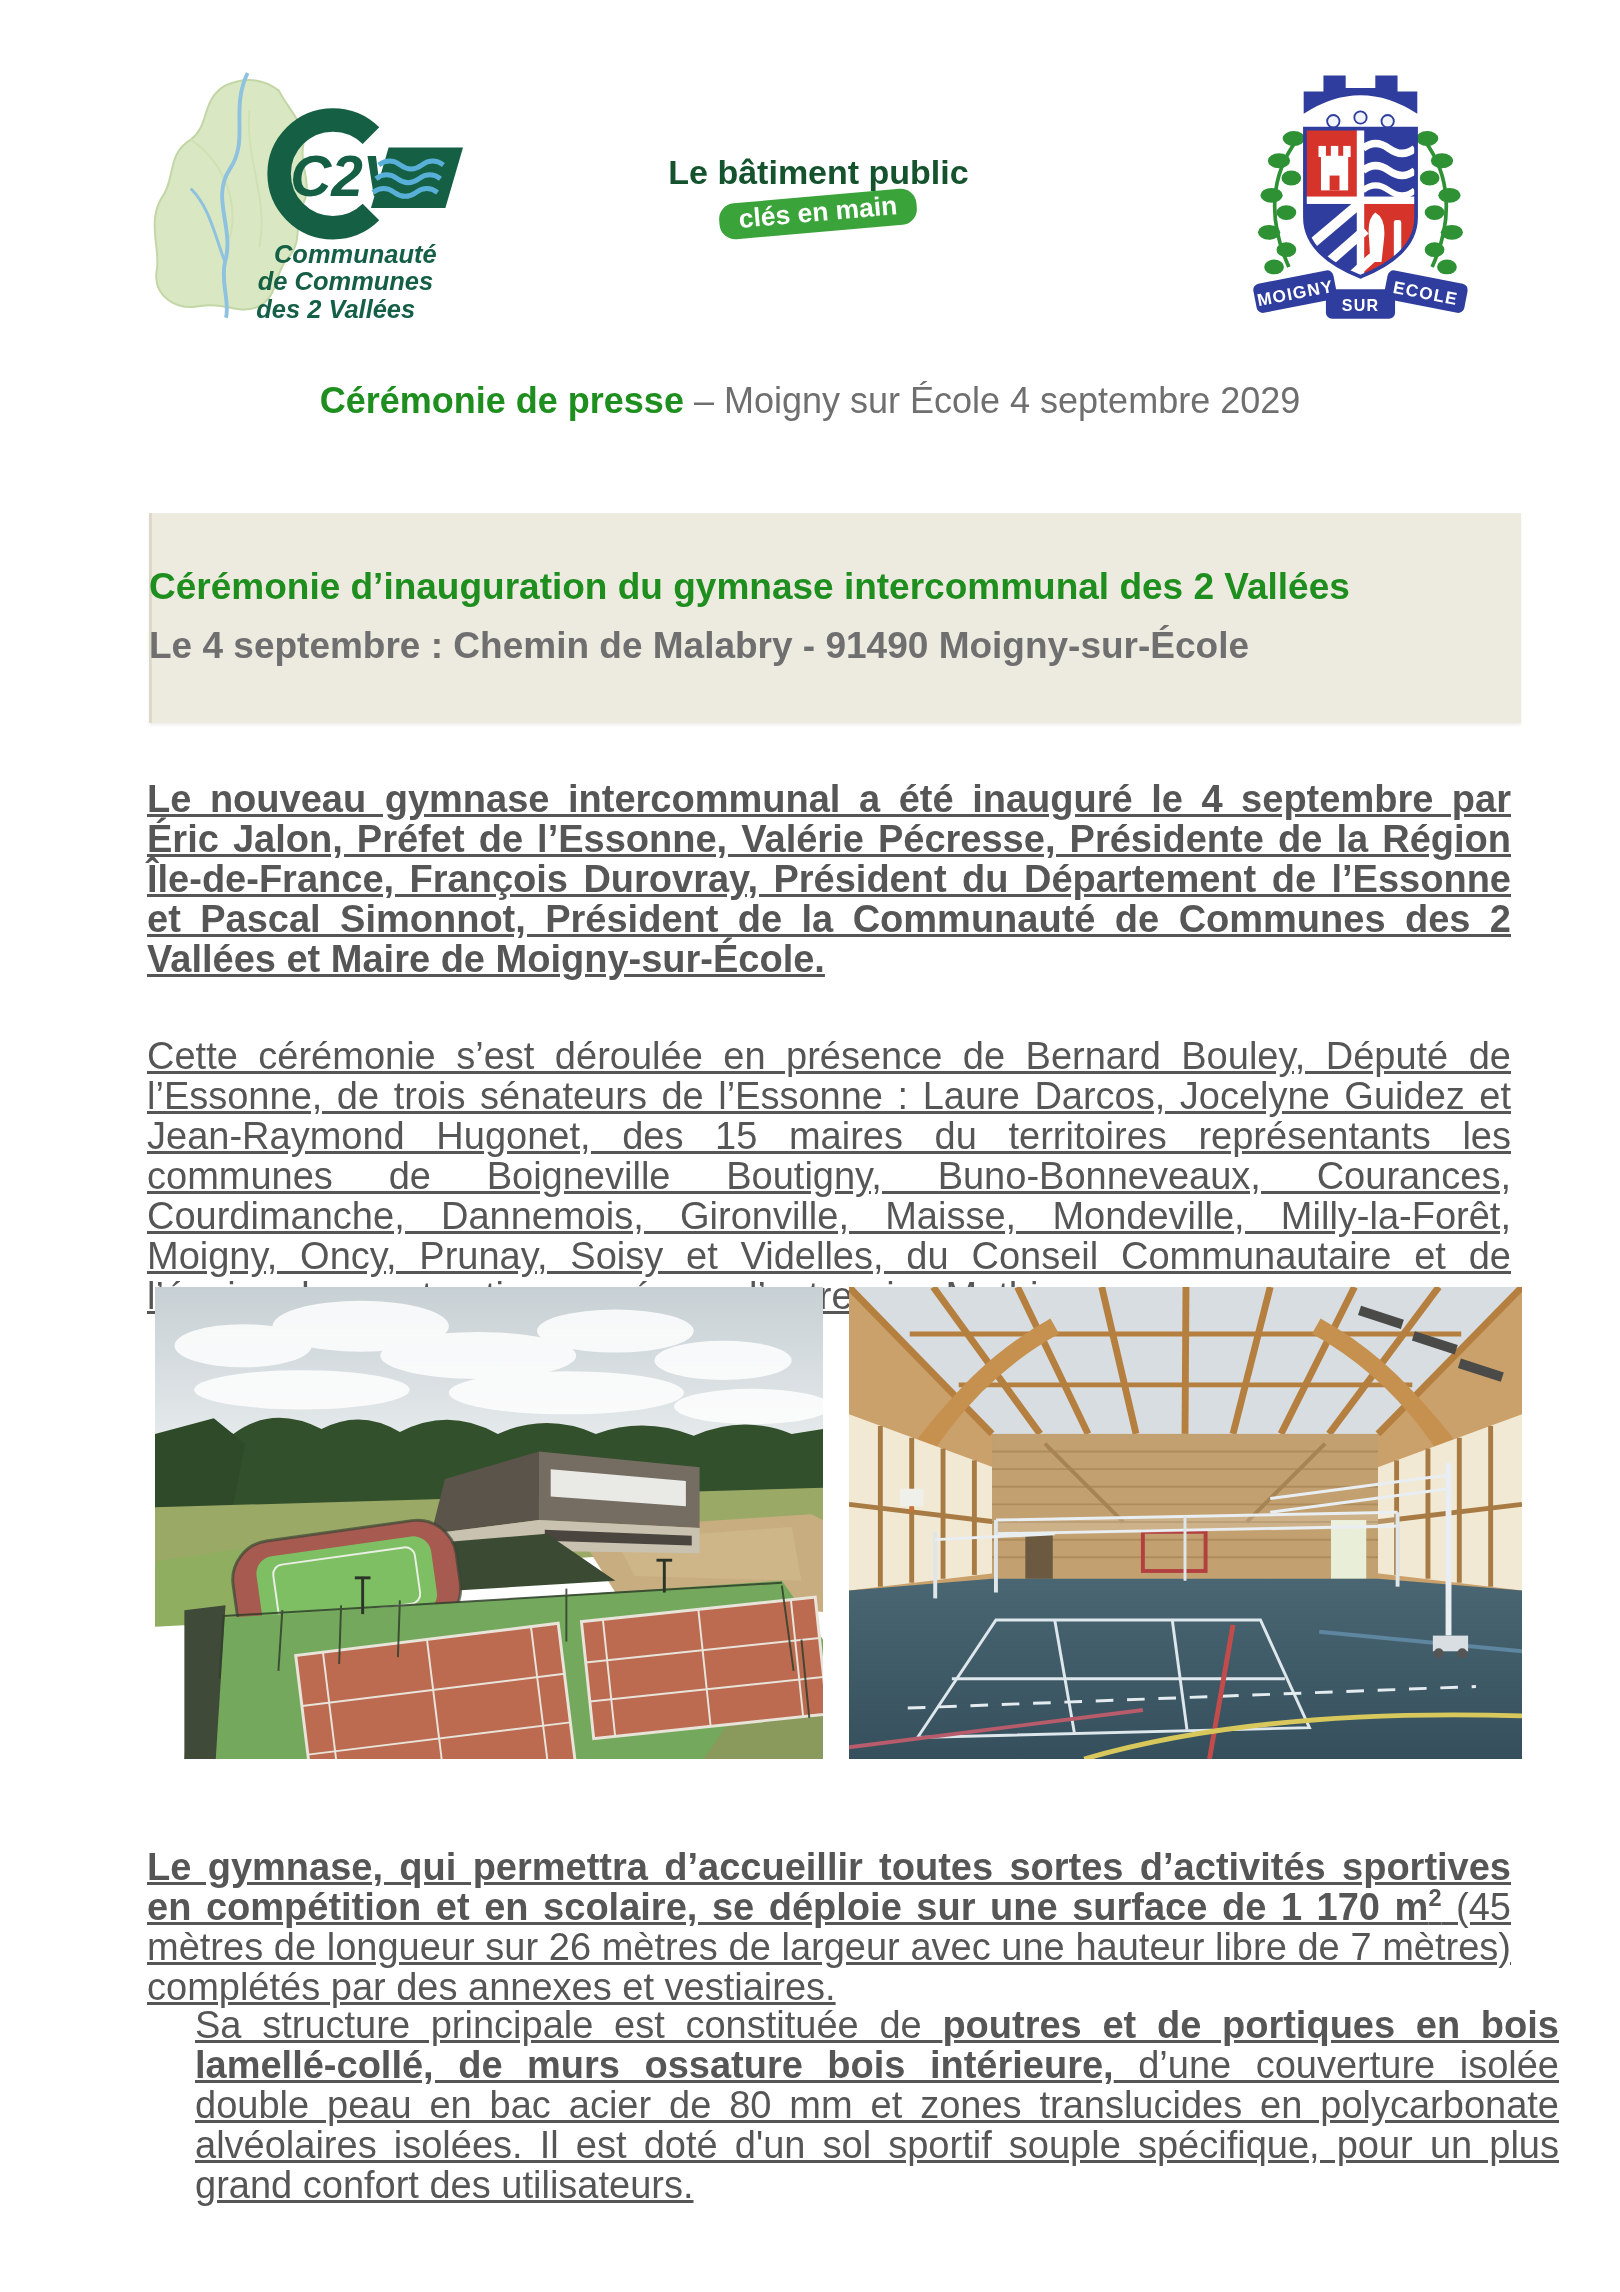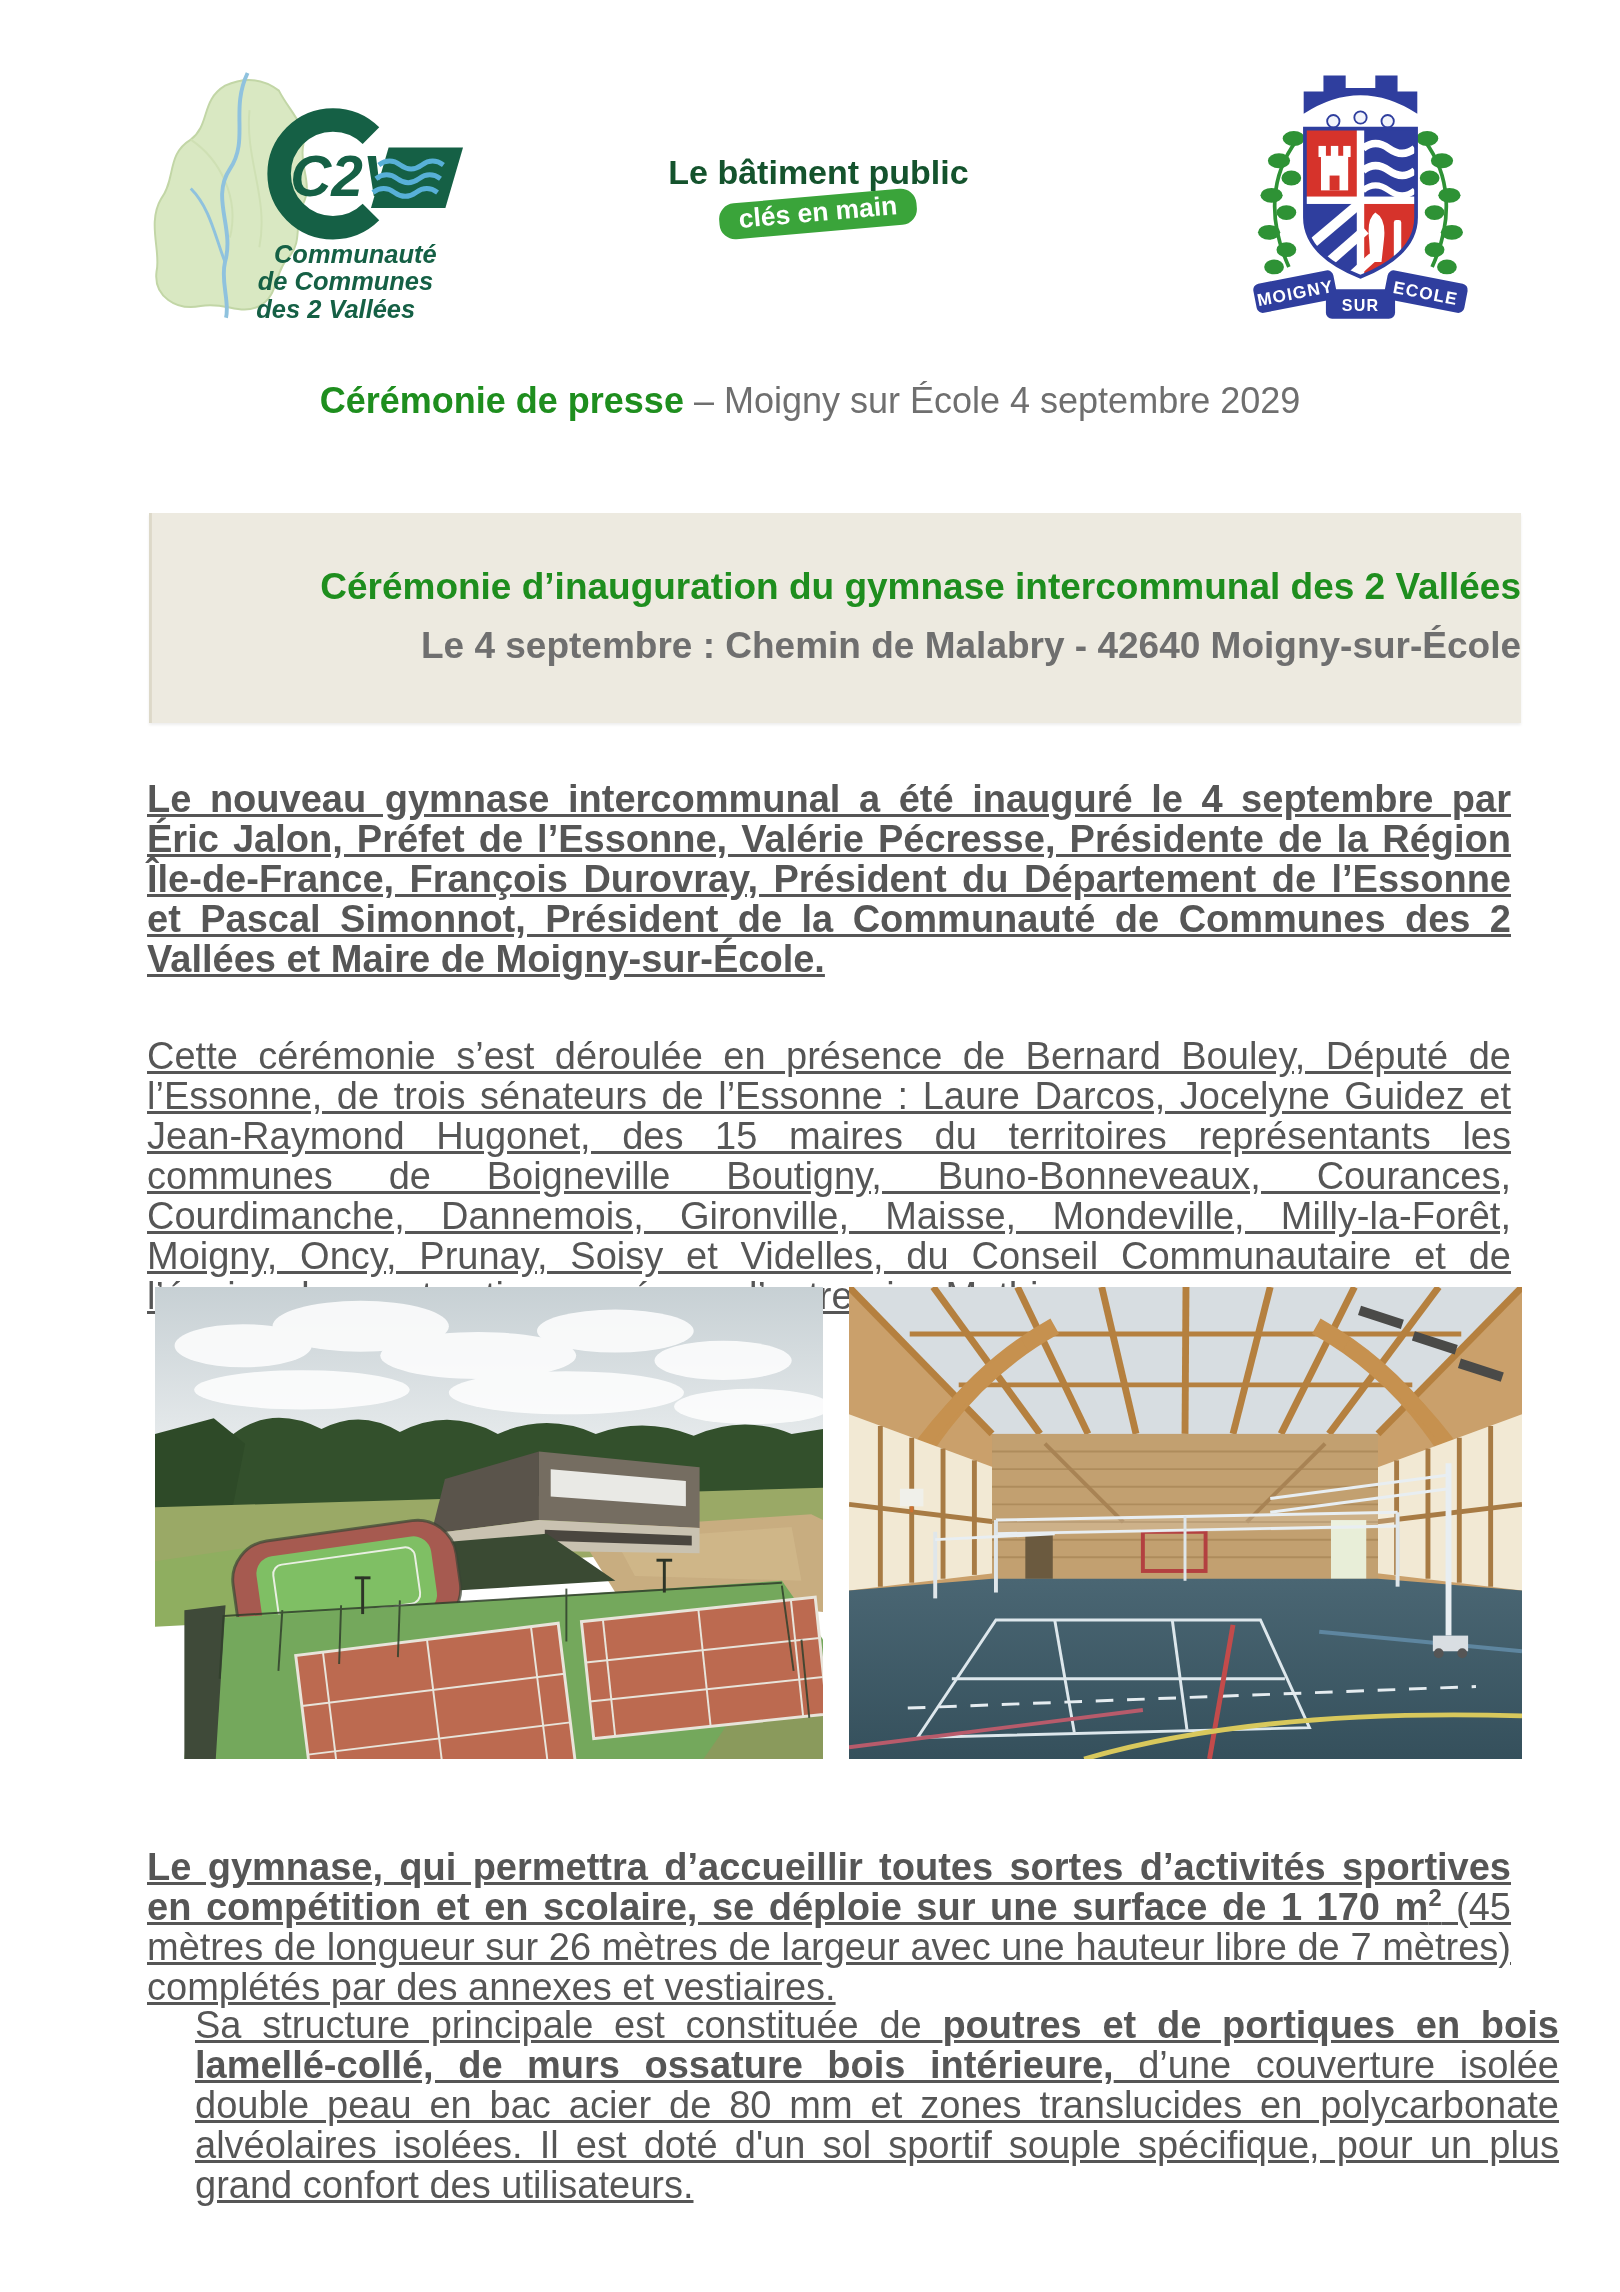--- a/index.html
+++ b/index.html
@@ -22,21 +22,21 @@
     padding:1px 19.6px 3.9px 19.6px;font-size:26.5px;font-weight:700;
   }
   .logo-crest{position:absolute;left:1237px;top:57px;width:247px;height:269px;}
   
   .press-line{position:absolute;left:0;top:380px;width:100%;text-align:center;font-size:36px;}
   .pl-label{color:var(--green,#1E8E1E);font-weight:700;}
   .pl-rest{color:var(--heading_gray,#6F6F6F);font-weight:400;}
   
   .title-box{
     position:absolute;left:149px;top:513px;width:1372px;height:210px;
-    background:var(--box_bg,#EDEAE0);box-sizing:border-box;padding-top:49px;text-align:right;
+    background:var(--box_bg,#EDEAE0);box-sizing:border-box;padding-top:49px;text-align:left;
     box-shadow:inset 2.9px 0 0 #ddd9c9, 0 2px 2.9px rgba(0,0,0,0.07);
   }
   .tb-line1{color:var(--green,#1E8E1E);font-weight:700;font-size:37px;line-height:49px;}
   .tb-line2{color:var(--heading_gray,#6F6F6F);font-weight:700;font-size:37px;line-height:49px;margin-top:9.8px;}
   
   .para{
     position:absolute;left:147px;width:1364px;margin:0;
     font-size:38px;line-height:40px;text-align:justify;color:var(--body,#565656);text-decoration:underline;
   }
   .para sup{font-size:0.62em;vertical-align:super;line-height:0;}
@@ -165,21 +165,21 @@
       </g>
     </svg>
   </div>
 
   <div class="press-line">
     <span class="pl-label">Cérémonie de presse</span><span class="pl-rest"> – Moigny sur École 4 septembre 2029</span>
   </div>
 
   <section class="title-box">
     <div class="tb-line1">Cérémonie d’inauguration du gymnase intercommunal des 2 Vallées</div>
-    <div class="tb-line2">Le 4 septembre : Chemin de Malabry - 42640 Moigny-sur-École</div>
+    <div class="tb-line2">Le 4 septembre : Chemin de Malabry - 91490 Moigny-sur-École</div>
   </section>
 
   <p class="para p1"><span style="font-weight: 700;">Le nouveau gymnase intercommunal a été inauguré le 4 septembre par Éric Jalon, Préfet de l’Essonne, Valérie Pécresse, Présidente de la Région Île-de-France, François Durovray, Président du Département de l’Essonne et Pascal Simonnot, Président de la Communauté de Communes des 2 Vallées et Maire de Moigny-sur-École.</span></p>
   <p class="para p2"><span>Cette cérémonie s’est déroulée en présence de Bernard Bouley, Député de l’Essonne, de trois sénateurs de l’Essonne : Laure Darcos, Jocelyne Guidez et Jean-Raymond Hugonet, des 15 maires du territoires représentants les communes de Boigneville Boutigny, Buno-Bonneveaux, Courances, Courdimanche, Dannemois, Gironville, Maisse, Mondeville, Milly-la-Forêt, Moigny, Oncy, Prunay, Soisy et Videlles, du Conseil Communautaire et de l’équipe de construction menée par l’entreprise Mathis.</span></p>
 
   <figure class="photo photo-left" aria-label="vue-aerienne-gymnase-courts-tennis">
     <svg viewBox="0 0 682 482" preserveAspectRatio="none">
       <defs>
         <linearGradient id="skyG" x1="0" y1="0" x2="0" y2="1">
           <stop offset="0" stop-color="#c7d0d4"></stop>

